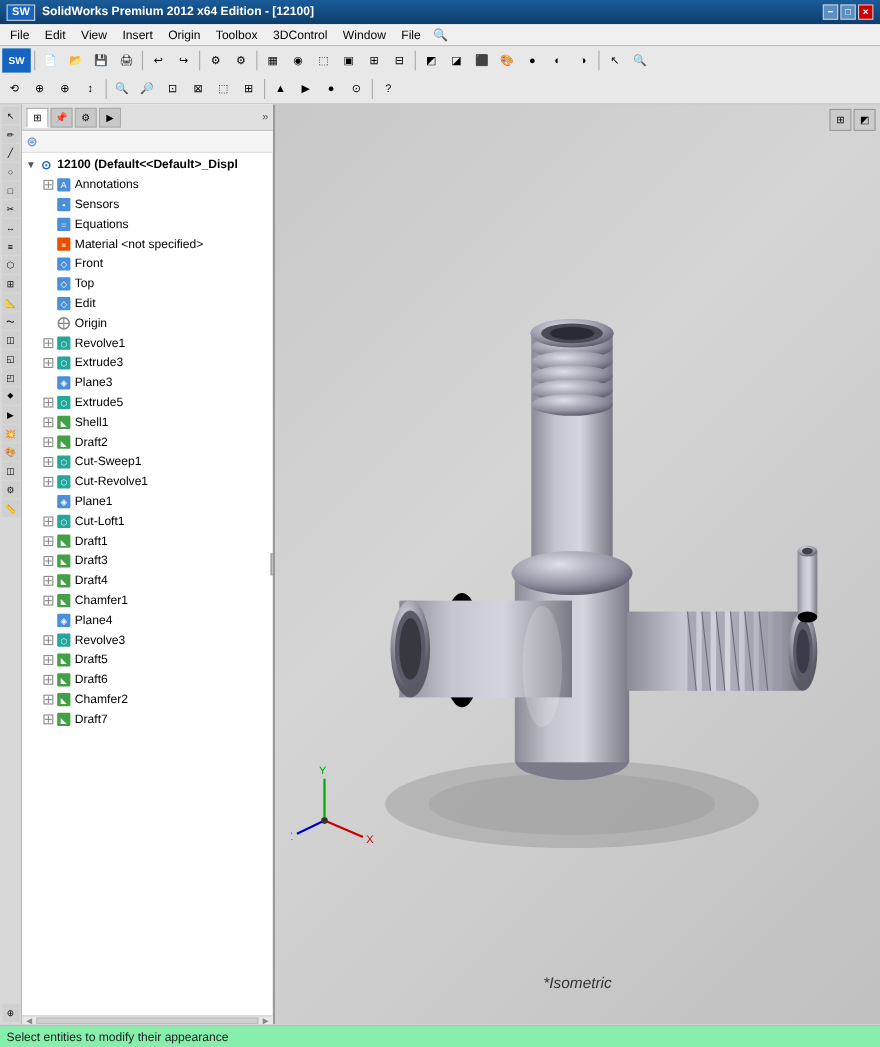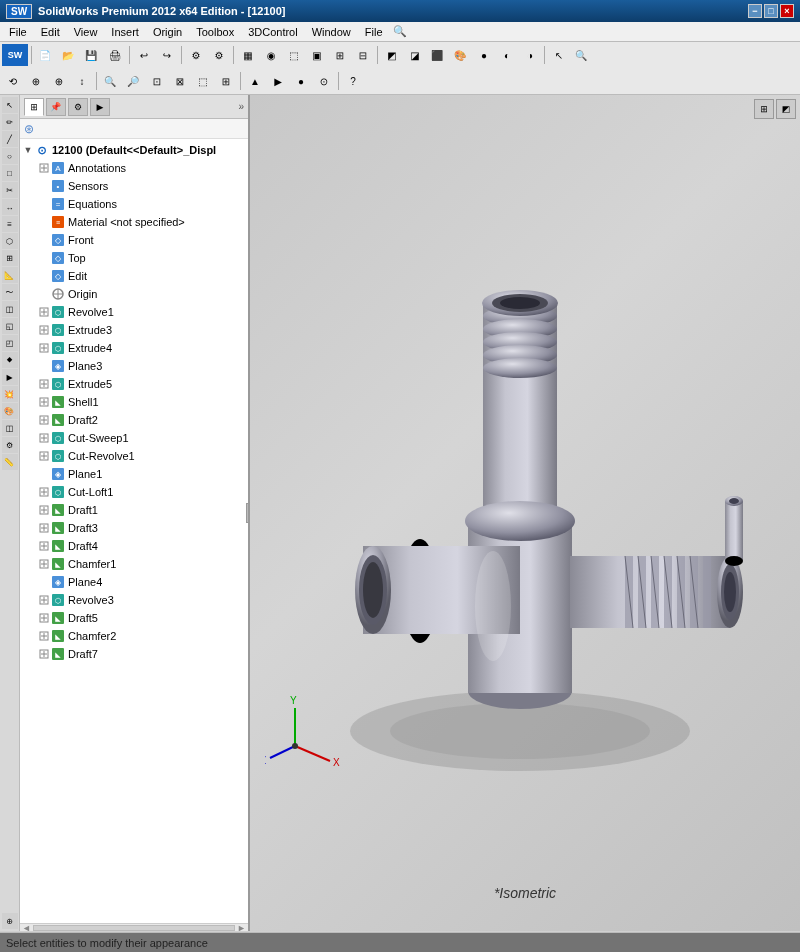--- a/index.html
+++ b/index.html
@@ -226,21 +226,21 @@
       left: 50%;
       transform: translateX(-50%);
       font-size: 14px;
       color: #333;
       font-style: italic;
     }
 
     
     #status-bar {
       height: 20px;
-      background: #737373;
+      background: #86efac;
       border-top: 1px solid #bbb;
       display: flex;
       align-items: center;
       padding: 0 6px;
       font-size: 11px;
       color: #222;
       position: absolute;
       bottom: 0; left: 0; right: 0;
     }
 
@@ -527,256 +527,256 @@
           </span>
           <span class="item-icon icon-teal">
             <svg width="14" height="14" viewBox="0 0 14 14">
               <rect x="1" y="1" width="12" height="12" fill="#26a69a" rx="1"></rect>
               <text x="7" y="10" text-anchor="middle" font-size="7" fill="white">⬡</text>
             </svg>
           </span>
           <span class="item-label">Extrude3</span>
         </div>
         <div class="tree-item" style="padding-left: 18px;">
+          <span class="expander"> </span>
+          <span class="item-icon icon-blue">
+            <svg width="14" height="14" viewBox="0 0 14 14">
+              <rect x="1" y="1" width="12" height="12" fill="#4a90d9" rx="1"></rect>
+              <text x="7" y="10" text-anchor="middle" font-size="8" fill="white">◈</text>
+            </svg>
+          </span>
+          <span class="item-label">Plane3</span>
+        </div>
+        <div class="tree-item" style="padding-left: 18px;">
           <span class="expander">
             <svg width="10" height="10" viewBox="0 0 10 10">
               <rect x="1" y="1" width="8" height="8" fill="none" stroke="#888" stroke-width="1"></rect>
               <line x1="5" y1="2" x2="5" y2="8" stroke="#888" stroke-width="1"></line>
               <line x1="2" y1="5" x2="8" y2="5" stroke="#888" stroke-width="1"></line>
             </svg>
           </span>
           <span class="item-icon icon-teal">
             <svg width="14" height="14" viewBox="0 0 14 14">
               <rect x="1" y="1" width="12" height="12" fill="#26a69a" rx="1"></rect>
               <text x="7" y="10" text-anchor="middle" font-size="7" fill="white">⬡</text>
             </svg>
           </span>
-          <span class="item-label">Extrude4</span>
+          <span class="item-label">Extrude5</span>
+        </div>
+        <div class="tree-item" style="padding-left: 18px;">
+          <span class="expander">
+            <svg width="10" height="10" viewBox="0 0 10 10">
+              <rect x="1" y="1" width="8" height="8" fill="none" stroke="#888" stroke-width="1"></rect>
+              <line x1="5" y1="2" x2="5" y2="8" stroke="#888" stroke-width="1"></line>
+              <line x1="2" y1="5" x2="8" y2="5" stroke="#888" stroke-width="1"></line>
+            </svg>
+          </span>
+          <span class="item-icon icon-green">
+            <svg width="14" height="14" viewBox="0 0 14 14">
+              <rect x="1" y="1" width="12" height="12" fill="#43a047" rx="1"></rect>
+              <text x="7" y="10" text-anchor="middle" font-size="7" fill="white">◣</text>
+            </svg>
+          </span>
+          <span class="item-label">Shell1</span>
+        </div>
+        <div class="tree-item" style="padding-left: 18px;">
+          <span class="expander">
+            <svg width="10" height="10" viewBox="0 0 10 10">
+              <rect x="1" y="1" width="8" height="8" fill="none" stroke="#888" stroke-width="1"></rect>
+              <line x1="5" y1="2" x2="5" y2="8" stroke="#888" stroke-width="1"></line>
+              <line x1="2" y1="5" x2="8" y2="5" stroke="#888" stroke-width="1"></line>
+            </svg>
+          </span>
+          <span class="item-icon icon-green">
+            <svg width="14" height="14" viewBox="0 0 14 14">
+              <rect x="1" y="1" width="12" height="12" fill="#43a047" rx="1"></rect>
+              <text x="7" y="10" text-anchor="middle" font-size="7" fill="white">◣</text>
+            </svg>
+          </span>
+          <span class="item-label">Draft2</span>
+        </div>
+        <div class="tree-item" style="padding-left: 18px;">
+          <span class="expander">
+            <svg width="10" height="10" viewBox="0 0 10 10">
+              <rect x="1" y="1" width="8" height="8" fill="none" stroke="#888" stroke-width="1"></rect>
+              <line x1="5" y1="2" x2="5" y2="8" stroke="#888" stroke-width="1"></line>
+              <line x1="2" y1="5" x2="8" y2="5" stroke="#888" stroke-width="1"></line>
+            </svg>
+          </span>
+          <span class="item-icon icon-teal">
+            <svg width="14" height="14" viewBox="0 0 14 14">
+              <rect x="1" y="1" width="12" height="12" fill="#26a69a" rx="1"></rect>
+              <text x="7" y="10" text-anchor="middle" font-size="7" fill="white">⬡</text>
+            </svg>
+          </span>
+          <span class="item-label">Cut-Sweep1</span>
+        </div>
+        <div class="tree-item" style="padding-left: 18px;">
+          <span class="expander">
+            <svg width="10" height="10" viewBox="0 0 10 10">
+              <rect x="1" y="1" width="8" height="8" fill="none" stroke="#888" stroke-width="1"></rect>
+              <line x1="5" y1="2" x2="5" y2="8" stroke="#888" stroke-width="1"></line>
+              <line x1="2" y1="5" x2="8" y2="5" stroke="#888" stroke-width="1"></line>
+            </svg>
+          </span>
+          <span class="item-icon icon-teal">
+            <svg width="14" height="14" viewBox="0 0 14 14">
+              <rect x="1" y="1" width="12" height="12" fill="#26a69a" rx="1"></rect>
+              <text x="7" y="10" text-anchor="middle" font-size="7" fill="white">⬡</text>
+            </svg>
+          </span>
+          <span class="item-label">Cut-Revolve1</span>
         </div>
         <div class="tree-item" style="padding-left: 18px;">
           <span class="expander"> </span>
           <span class="item-icon icon-blue">
             <svg width="14" height="14" viewBox="0 0 14 14">
               <rect x="1" y="1" width="12" height="12" fill="#4a90d9" rx="1"></rect>
               <text x="7" y="10" text-anchor="middle" font-size="8" fill="white">◈</text>
             </svg>
           </span>
-          <span class="item-label">Plane3</span>
+          <span class="item-label">Plane1</span>
         </div>
         <div class="tree-item" style="padding-left: 18px;">
           <span class="expander">
             <svg width="10" height="10" viewBox="0 0 10 10">
               <rect x="1" y="1" width="8" height="8" fill="none" stroke="#888" stroke-width="1"></rect>
               <line x1="5" y1="2" x2="5" y2="8" stroke="#888" stroke-width="1"></line>
               <line x1="2" y1="5" x2="8" y2="5" stroke="#888" stroke-width="1"></line>
             </svg>
           </span>
           <span class="item-icon icon-teal">
             <svg width="14" height="14" viewBox="0 0 14 14">
               <rect x="1" y="1" width="12" height="12" fill="#26a69a" rx="1"></rect>
               <text x="7" y="10" text-anchor="middle" font-size="7" fill="white">⬡</text>
             </svg>
           </span>
-          <span class="item-label">Extrude5</span>
+          <span class="item-label">Cut-Loft1</span>
         </div>
         <div class="tree-item" style="padding-left: 18px;">
           <span class="expander">
             <svg width="10" height="10" viewBox="0 0 10 10">
               <rect x="1" y="1" width="8" height="8" fill="none" stroke="#888" stroke-width="1"></rect>
               <line x1="5" y1="2" x2="5" y2="8" stroke="#888" stroke-width="1"></line>
               <line x1="2" y1="5" x2="8" y2="5" stroke="#888" stroke-width="1"></line>
             </svg>
           </span>
           <span class="item-icon icon-green">
             <svg width="14" height="14" viewBox="0 0 14 14">
               <rect x="1" y="1" width="12" height="12" fill="#43a047" rx="1"></rect>
               <text x="7" y="10" text-anchor="middle" font-size="7" fill="white">◣</text>
             </svg>
           </span>
-          <span class="item-label">Shell1</span>
+          <span class="item-label">Draft1</span>
         </div>
         <div class="tree-item" style="padding-left: 18px;">
           <span class="expander">
             <svg width="10" height="10" viewBox="0 0 10 10">
               <rect x="1" y="1" width="8" height="8" fill="none" stroke="#888" stroke-width="1"></rect>
               <line x1="5" y1="2" x2="5" y2="8" stroke="#888" stroke-width="1"></line>
               <line x1="2" y1="5" x2="8" y2="5" stroke="#888" stroke-width="1"></line>
             </svg>
           </span>
           <span class="item-icon icon-green">
             <svg width="14" height="14" viewBox="0 0 14 14">
               <rect x="1" y="1" width="12" height="12" fill="#43a047" rx="1"></rect>
               <text x="7" y="10" text-anchor="middle" font-size="7" fill="white">◣</text>
             </svg>
           </span>
-          <span class="item-label">Draft2</span>
+          <span class="item-label">Draft3</span>
+        </div>
+        <div class="tree-item" style="padding-left: 18px;">
+          <span class="expander">
+            <svg width="10" height="10" viewBox="0 0 10 10">
+              <rect x="1" y="1" width="8" height="8" fill="none" stroke="#888" stroke-width="1"></rect>
+              <line x1="5" y1="2" x2="5" y2="8" stroke="#888" stroke-width="1"></line>
+              <line x1="2" y1="5" x2="8" y2="5" stroke="#888" stroke-width="1"></line>
+            </svg>
+          </span>
+          <span class="item-icon icon-green">
+            <svg width="14" height="14" viewBox="0 0 14 14">
+              <rect x="1" y="1" width="12" height="12" fill="#43a047" rx="1"></rect>
+              <text x="7" y="10" text-anchor="middle" font-size="7" fill="white">◣</text>
+            </svg>
+          </span>
+          <span class="item-label">Draft4</span>
+        </div>
+        <div class="tree-item" style="padding-left: 18px;">
+          <span class="expander">
+            <svg width="10" height="10" viewBox="0 0 10 10">
+              <rect x="1" y="1" width="8" height="8" fill="none" stroke="#888" stroke-width="1"></rect>
+              <line x1="5" y1="2" x2="5" y2="8" stroke="#888" stroke-width="1"></line>
+              <line x1="2" y1="5" x2="8" y2="5" stroke="#888" stroke-width="1"></line>
+            </svg>
+          </span>
+          <span class="item-icon icon-green">
+            <svg width="14" height="14" viewBox="0 0 14 14">
+              <rect x="1" y="1" width="12" height="12" fill="#43a047" rx="1"></rect>
+              <text x="7" y="10" text-anchor="middle" font-size="7" fill="white">◣</text>
+            </svg>
+          </span>
+          <span class="item-label">Chamfer1</span>
+        </div>
+        <div class="tree-item" style="padding-left: 18px;">
+          <span class="expander"> </span>
+          <span class="item-icon icon-blue">
+            <svg width="14" height="14" viewBox="0 0 14 14">
+              <rect x="1" y="1" width="12" height="12" fill="#4a90d9" rx="1"></rect>
+              <text x="7" y="10" text-anchor="middle" font-size="8" fill="white">◈</text>
+            </svg>
+          </span>
+          <span class="item-label">Plane4</span>
         </div>
         <div class="tree-item" style="padding-left: 18px;">
           <span class="expander">
             <svg width="10" height="10" viewBox="0 0 10 10">
               <rect x="1" y="1" width="8" height="8" fill="none" stroke="#888" stroke-width="1"></rect>
               <line x1="5" y1="2" x2="5" y2="8" stroke="#888" stroke-width="1"></line>
               <line x1="2" y1="5" x2="8" y2="5" stroke="#888" stroke-width="1"></line>
             </svg>
           </span>
           <span class="item-icon icon-teal">
             <svg width="14" height="14" viewBox="0 0 14 14">
               <rect x="1" y="1" width="12" height="12" fill="#26a69a" rx="1"></rect>
               <text x="7" y="10" text-anchor="middle" font-size="7" fill="white">⬡</text>
             </svg>
           </span>
-          <span class="item-label">Cut-Sweep1</span>
-        </div>
-        <div class="tree-item" style="padding-left: 18px;">
-          <span class="expander">
-            <svg width="10" height="10" viewBox="0 0 10 10">
-              <rect x="1" y="1" width="8" height="8" fill="none" stroke="#888" stroke-width="1"></rect>
-              <line x1="5" y1="2" x2="5" y2="8" stroke="#888" stroke-width="1"></line>
-              <line x1="2" y1="5" x2="8" y2="5" stroke="#888" stroke-width="1"></line>
-            </svg>
-          </span>
-          <span class="item-icon icon-teal">
-            <svg width="14" height="14" viewBox="0 0 14 14">
-              <rect x="1" y="1" width="12" height="12" fill="#26a69a" rx="1"></rect>
-              <text x="7" y="10" text-anchor="middle" font-size="7" fill="white">⬡</text>
-            </svg>
-          </span>
-          <span class="item-label">Cut-Revolve1</span>
-        </div>
-        <div class="tree-item" style="padding-left: 18px;">
-          <span class="expander"> </span>
-          <span class="item-icon icon-blue">
-            <svg width="14" height="14" viewBox="0 0 14 14">
-              <rect x="1" y="1" width="12" height="12" fill="#4a90d9" rx="1"></rect>
-              <text x="7" y="10" text-anchor="middle" font-size="8" fill="white">◈</text>
-            </svg>
-          </span>
-          <span class="item-label">Plane1</span>
-        </div>
-        <div class="tree-item" style="padding-left: 18px;">
-          <span class="expander">
-            <svg width="10" height="10" viewBox="0 0 10 10">
-              <rect x="1" y="1" width="8" height="8" fill="none" stroke="#888" stroke-width="1"></rect>
-              <line x1="5" y1="2" x2="5" y2="8" stroke="#888" stroke-width="1"></line>
-              <line x1="2" y1="5" x2="8" y2="5" stroke="#888" stroke-width="1"></line>
-            </svg>
-          </span>
-          <span class="item-icon icon-teal">
-            <svg width="14" height="14" viewBox="0 0 14 14">
-              <rect x="1" y="1" width="12" height="12" fill="#26a69a" rx="1"></rect>
-              <text x="7" y="10" text-anchor="middle" font-size="7" fill="white">⬡</text>
-            </svg>
-          </span>
-          <span class="item-label">Cut-Loft1</span>
-        </div>
-        <div class="tree-item" style="padding-left: 18px;">
+          <span class="item-label">Revolve3</span>
+        </div>
+        <div class="tree-item" style="padding-left: 18px; text-align: right;">
           <span class="expander">
             <svg width="10" height="10" viewBox="0 0 10 10">
               <rect x="1" y="1" width="8" height="8" fill="none" stroke="#888" stroke-width="1"></rect>
               <line x1="5" y1="2" x2="5" y2="8" stroke="#888" stroke-width="1"></line>
               <line x1="2" y1="5" x2="8" y2="5" stroke="#888" stroke-width="1"></line>
             </svg>
           </span>
           <span class="item-icon icon-green">
             <svg width="14" height="14" viewBox="0 0 14 14">
               <rect x="1" y="1" width="12" height="12" fill="#43a047" rx="1"></rect>
               <text x="7" y="10" text-anchor="middle" font-size="7" fill="white">◣</text>
             </svg>
           </span>
-          <span class="item-label">Draft1</span>
+          <span class="item-label">Draft5</span>
         </div>
         <div class="tree-item" style="padding-left: 18px;">
           <span class="expander">
             <svg width="10" height="10" viewBox="0 0 10 10">
               <rect x="1" y="1" width="8" height="8" fill="none" stroke="#888" stroke-width="1"></rect>
               <line x1="5" y1="2" x2="5" y2="8" stroke="#888" stroke-width="1"></line>
               <line x1="2" y1="5" x2="8" y2="5" stroke="#888" stroke-width="1"></line>
             </svg>
           </span>
           <span class="item-icon icon-green">
             <svg width="14" height="14" viewBox="0 0 14 14">
               <rect x="1" y="1" width="12" height="12" fill="#43a047" rx="1"></rect>
               <text x="7" y="10" text-anchor="middle" font-size="7" fill="white">◣</text>
             </svg>
           </span>
-          <span class="item-label">Draft3</span>
-        </div>
-        <div class="tree-item" style="padding-left: 18px;">
-          <span class="expander">
-            <svg width="10" height="10" viewBox="0 0 10 10">
-              <rect x="1" y="1" width="8" height="8" fill="none" stroke="#888" stroke-width="1"></rect>
-              <line x1="5" y1="2" x2="5" y2="8" stroke="#888" stroke-width="1"></line>
-              <line x1="2" y1="5" x2="8" y2="5" stroke="#888" stroke-width="1"></line>
-            </svg>
-          </span>
-          <span class="item-icon icon-green">
-            <svg width="14" height="14" viewBox="0 0 14 14">
-              <rect x="1" y="1" width="12" height="12" fill="#43a047" rx="1"></rect>
-              <text x="7" y="10" text-anchor="middle" font-size="7" fill="white">◣</text>
-            </svg>
-          </span>
-          <span class="item-label">Draft4</span>
-        </div>
-        <div class="tree-item" style="padding-left: 18px;">
-          <span class="expander">
-            <svg width="10" height="10" viewBox="0 0 10 10">
-              <rect x="1" y="1" width="8" height="8" fill="none" stroke="#888" stroke-width="1"></rect>
-              <line x1="5" y1="2" x2="5" y2="8" stroke="#888" stroke-width="1"></line>
-              <line x1="2" y1="5" x2="8" y2="5" stroke="#888" stroke-width="1"></line>
-            </svg>
-          </span>
-          <span class="item-icon icon-green">
-            <svg width="14" height="14" viewBox="0 0 14 14">
-              <rect x="1" y="1" width="12" height="12" fill="#43a047" rx="1"></rect>
-              <text x="7" y="10" text-anchor="middle" font-size="7" fill="white">◣</text>
-            </svg>
-          </span>
-          <span class="item-label">Chamfer1</span>
-        </div>
-        <div class="tree-item" style="padding-left: 18px;">
-          <span class="expander"> </span>
-          <span class="item-icon icon-blue">
-            <svg width="14" height="14" viewBox="0 0 14 14">
-              <rect x="1" y="1" width="12" height="12" fill="#4a90d9" rx="1"></rect>
-              <text x="7" y="10" text-anchor="middle" font-size="8" fill="white">◈</text>
-            </svg>
-          </span>
-          <span class="item-label">Plane4</span>
-        </div>
-        <div class="tree-item" style="padding-left: 18px;">
-          <span class="expander">
-            <svg width="10" height="10" viewBox="0 0 10 10">
-              <rect x="1" y="1" width="8" height="8" fill="none" stroke="#888" stroke-width="1"></rect>
-              <line x1="5" y1="2" x2="5" y2="8" stroke="#888" stroke-width="1"></line>
-              <line x1="2" y1="5" x2="8" y2="5" stroke="#888" stroke-width="1"></line>
-            </svg>
-          </span>
-          <span class="item-icon icon-teal">
-            <svg width="14" height="14" viewBox="0 0 14 14">
-              <rect x="1" y="1" width="12" height="12" fill="#26a69a" rx="1"></rect>
-              <text x="7" y="10" text-anchor="middle" font-size="7" fill="white">⬡</text>
-            </svg>
-          </span>
-          <span class="item-label">Revolve3</span>
-        </div>
-        <div class="tree-item" style="padding-left: 18px; text-align: right;">
-          <span class="expander">
-            <svg width="10" height="10" viewBox="0 0 10 10">
-              <rect x="1" y="1" width="8" height="8" fill="none" stroke="#888" stroke-width="1"></rect>
-              <line x1="5" y1="2" x2="5" y2="8" stroke="#888" stroke-width="1"></line>
-              <line x1="2" y1="5" x2="8" y2="5" stroke="#888" stroke-width="1"></line>
-            </svg>
-          </span>
-          <span class="item-icon icon-green">
-            <svg width="14" height="14" viewBox="0 0 14 14">
-              <rect x="1" y="1" width="12" height="12" fill="#43a047" rx="1"></rect>
-              <text x="7" y="10" text-anchor="middle" font-size="7" fill="white">◣</text>
-            </svg>
-          </span>
-          <span class="item-label">Draft5</span>
+          <span class="item-label">Draft6</span>
         </div>
         <div class="tree-item" style="padding-left: 18px;">
           <span class="expander">
             <svg width="10" height="10" viewBox="0 0 10 10">
               <rect x="1" y="1" width="8" height="8" fill="none" stroke="#888" stroke-width="1"></rect>
               <line x1="5" y1="2" x2="5" y2="8" stroke="#888" stroke-width="1"></line>
               <line x1="2" y1="5" x2="8" y2="5" stroke="#888" stroke-width="1"></line>
             </svg>
           </span>
           <span class="item-icon icon-green">

